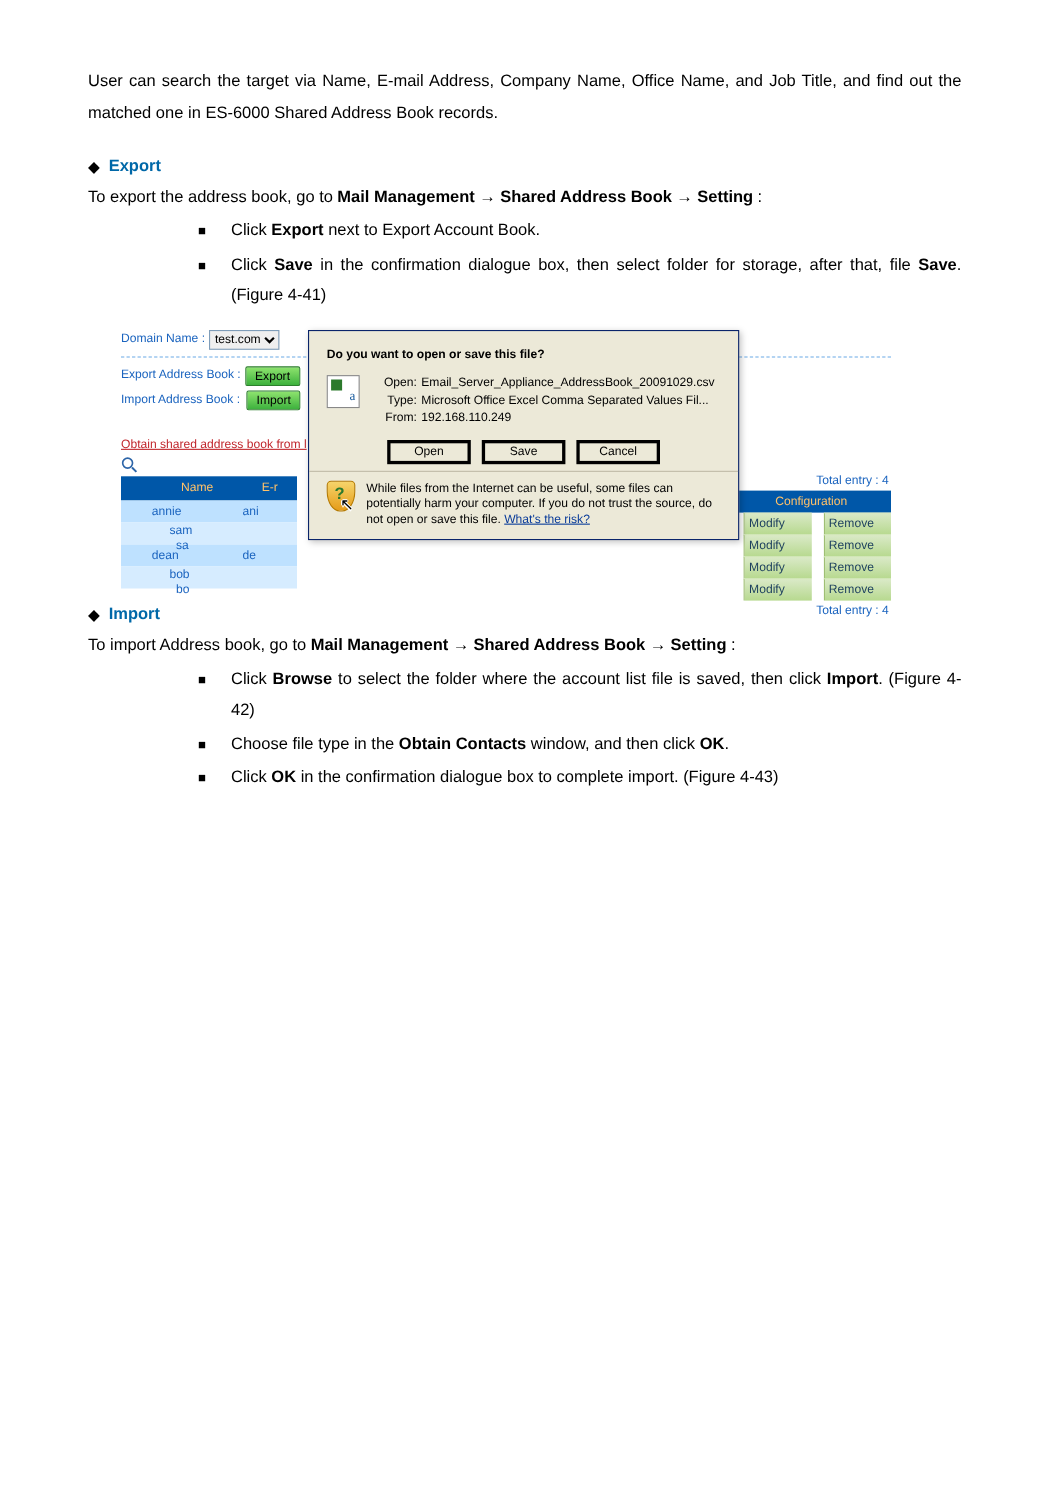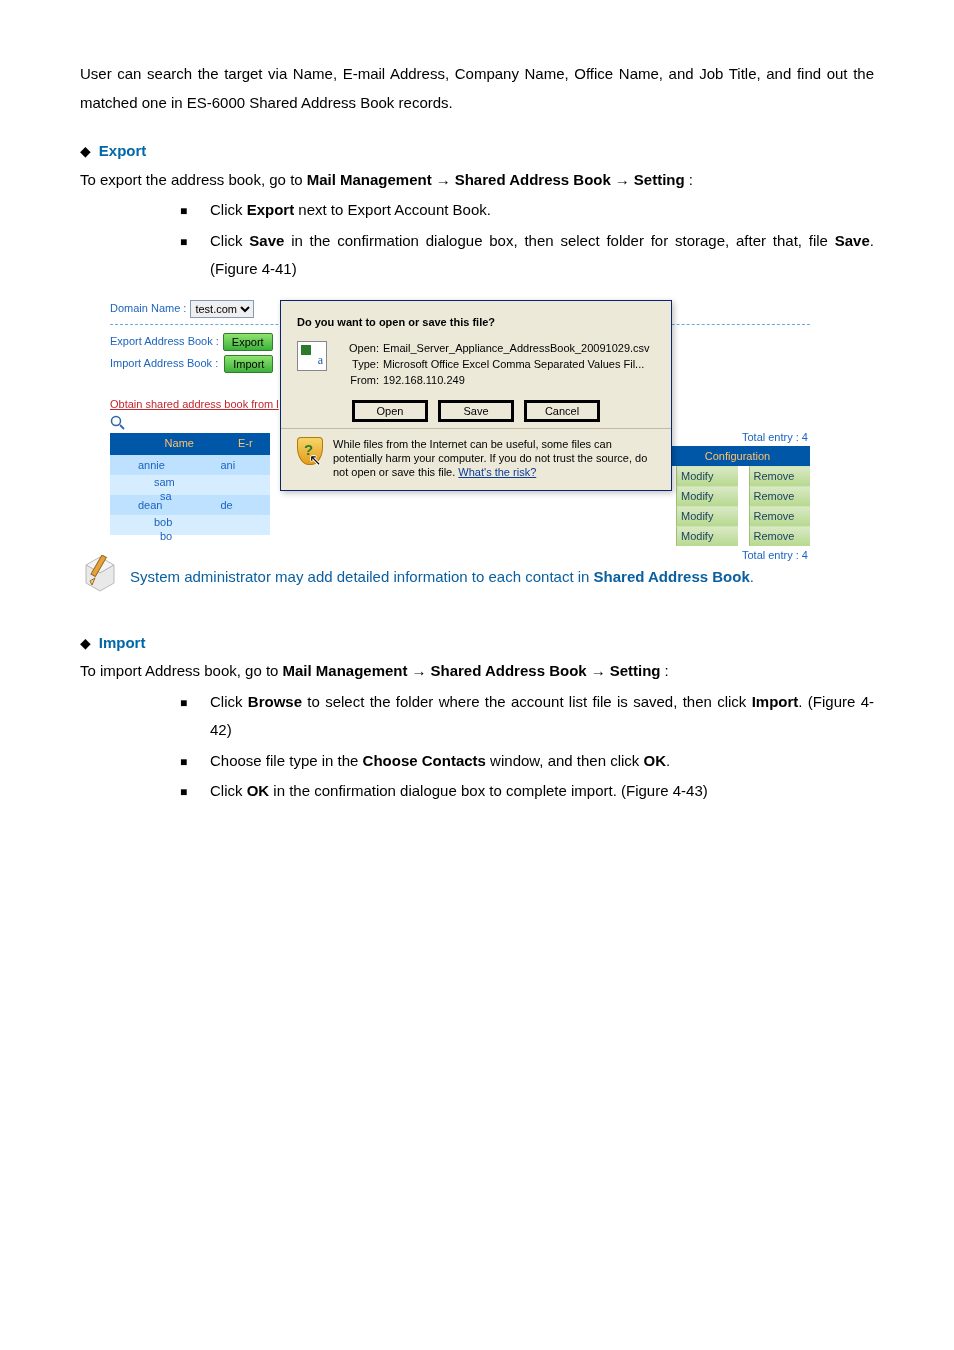--- a/index.html
+++ b/index.html
@@ -446,33 +446,20 @@
               <span>While files from the Internet can be useful, some files can potentially harm your computer. If you do not trust the source, do not open or save this file. </span><span class="risk">What's the risk?</span>
             </div>
           </div>
         </div>
       </div>
 
     </div>
   </div>
 
 
-  <div class="note-row">
-    <span class="pencil-icon">
-      <svg viewBox="0 0 44 44" width="44" height="44">
-        <path d="M6 10 L20 2 L34 10 L20 18 Z" fill="#f4f4f4" stroke="#b9b9b9" stroke-width="1"></path>
-        <path d="M6 10 L6 28 L20 36 L34 28 L34 10 L20 18 Z" fill="#e9e9e9" stroke="#b9b9b9" stroke-width="1"></path>
-        <rect x="22" y="0" width="5" height="22" transform="rotate(30 22 0)" fill="#e6a23c" stroke="#9a6a1f"></rect>
-        <polygon points="10,26 15,23 12,30" fill="#f4d29a" stroke="#9a6a1f"></polygon>
-      </svg>
-    </span>
-    <span class="note-text">
-      <span>System administrator may add detailed information to each contact in </span><span class="shared">Shared Address Book</span><span>.</span>
-    </span>
-  </div>
 
   <div class="diamond-row">
     <span class="diamond">◆</span>
     <span class="blue-label">Import</span>
   </div>
 
   <div class="nav-line">
     <span>To import Address book, go to </span>
     <span class="bold">Mail Management</span>
     <span class="arrow">→</span>
@@ -485,21 +472,21 @@
   <div class="square-list indent1">
     <div class="item">
       <span class="sq">■</span>
       <span class="body">
         <span>Click </span><span class="bold">Browse</span><span> to select the folder where the account list file is saved, then click </span><span class="bold">Import</span><span>. (Figure 4-42)</span>
       </span>
     </div>
     <div class="item">
       <span class="sq">■</span>
       <span class="body">
-        <span>Choose file type in the </span><span class="bold">Choose Contacts</span><span> window, and then click </span><span class="bold">OK</span><span>.</span>
+        <span>Choose file type in the </span><span class="bold">Obtain Contacts</span><span> window, and then click </span><span class="bold">OK</span><span>.</span>
       </span>
     </div>
     <div class="item">
       <span class="sq">■</span>
       <span class="body">
         <span>Click </span><span class="bold">OK</span><span> in the confirmation dialogue box to complete import. (Figure 4-43)</span>
       </span>
     </div>
   </div>
 

